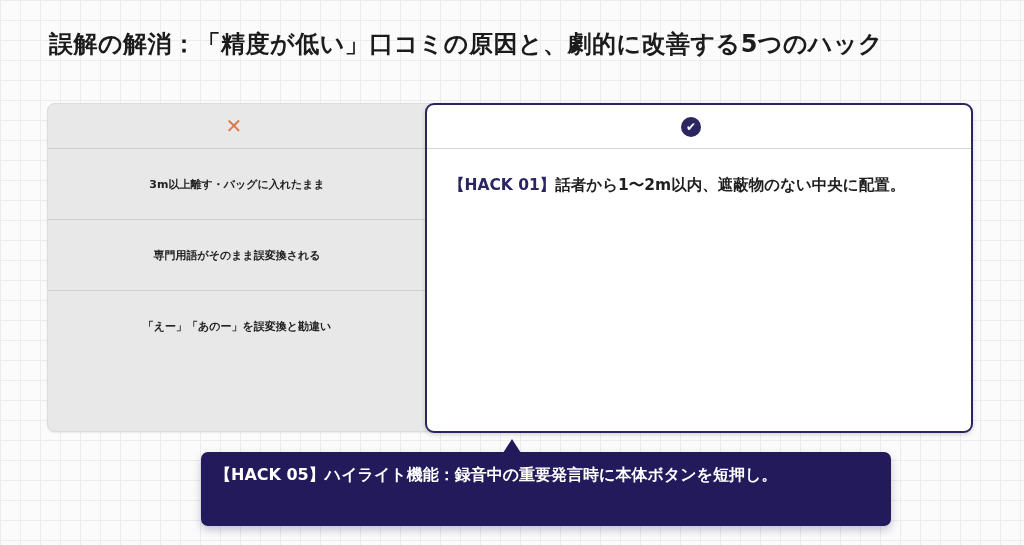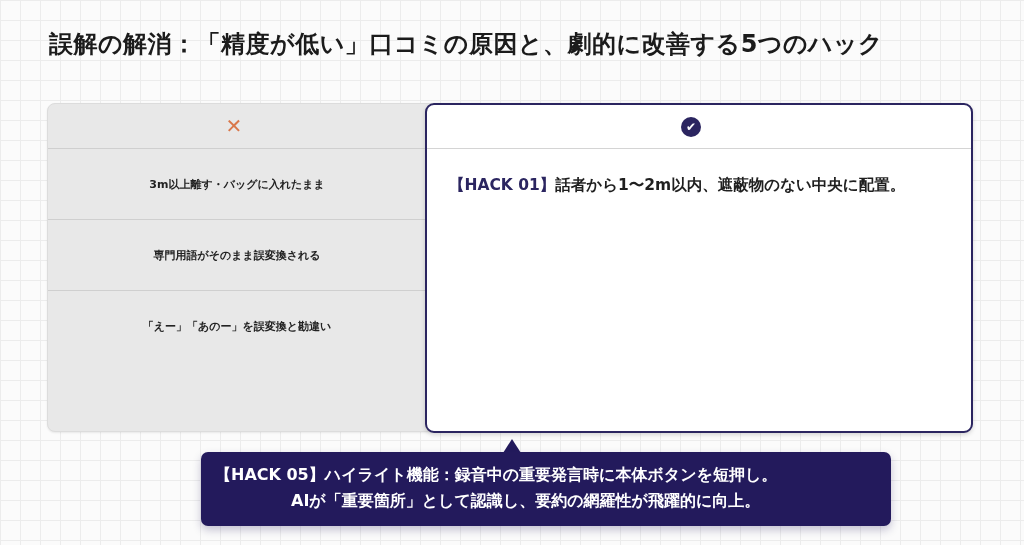--- a/index.html
+++ b/index.html
@@ -103,14 +103,13 @@
     <span class="check">✔</span>
   </div>
   <div class="right-row right-body">
     <div><span class="hack-tag">【HACK 01】</span><span>話者から1〜2m以内、遮蔽物のない中央に配置。</span></div>
   </div>
 </div>
 
 <div class="pointer"></div>
 <div class="callout">
   <div>【HACK 05】ハイライト機能：録音中の重要発言時に本体ボタンを短押し。</div>
-  <div class="line2">AIが「重要箇所」として認識し、要約の網羅性が飛躍的に向上。</div>
 </div>
 
 </body></html>

